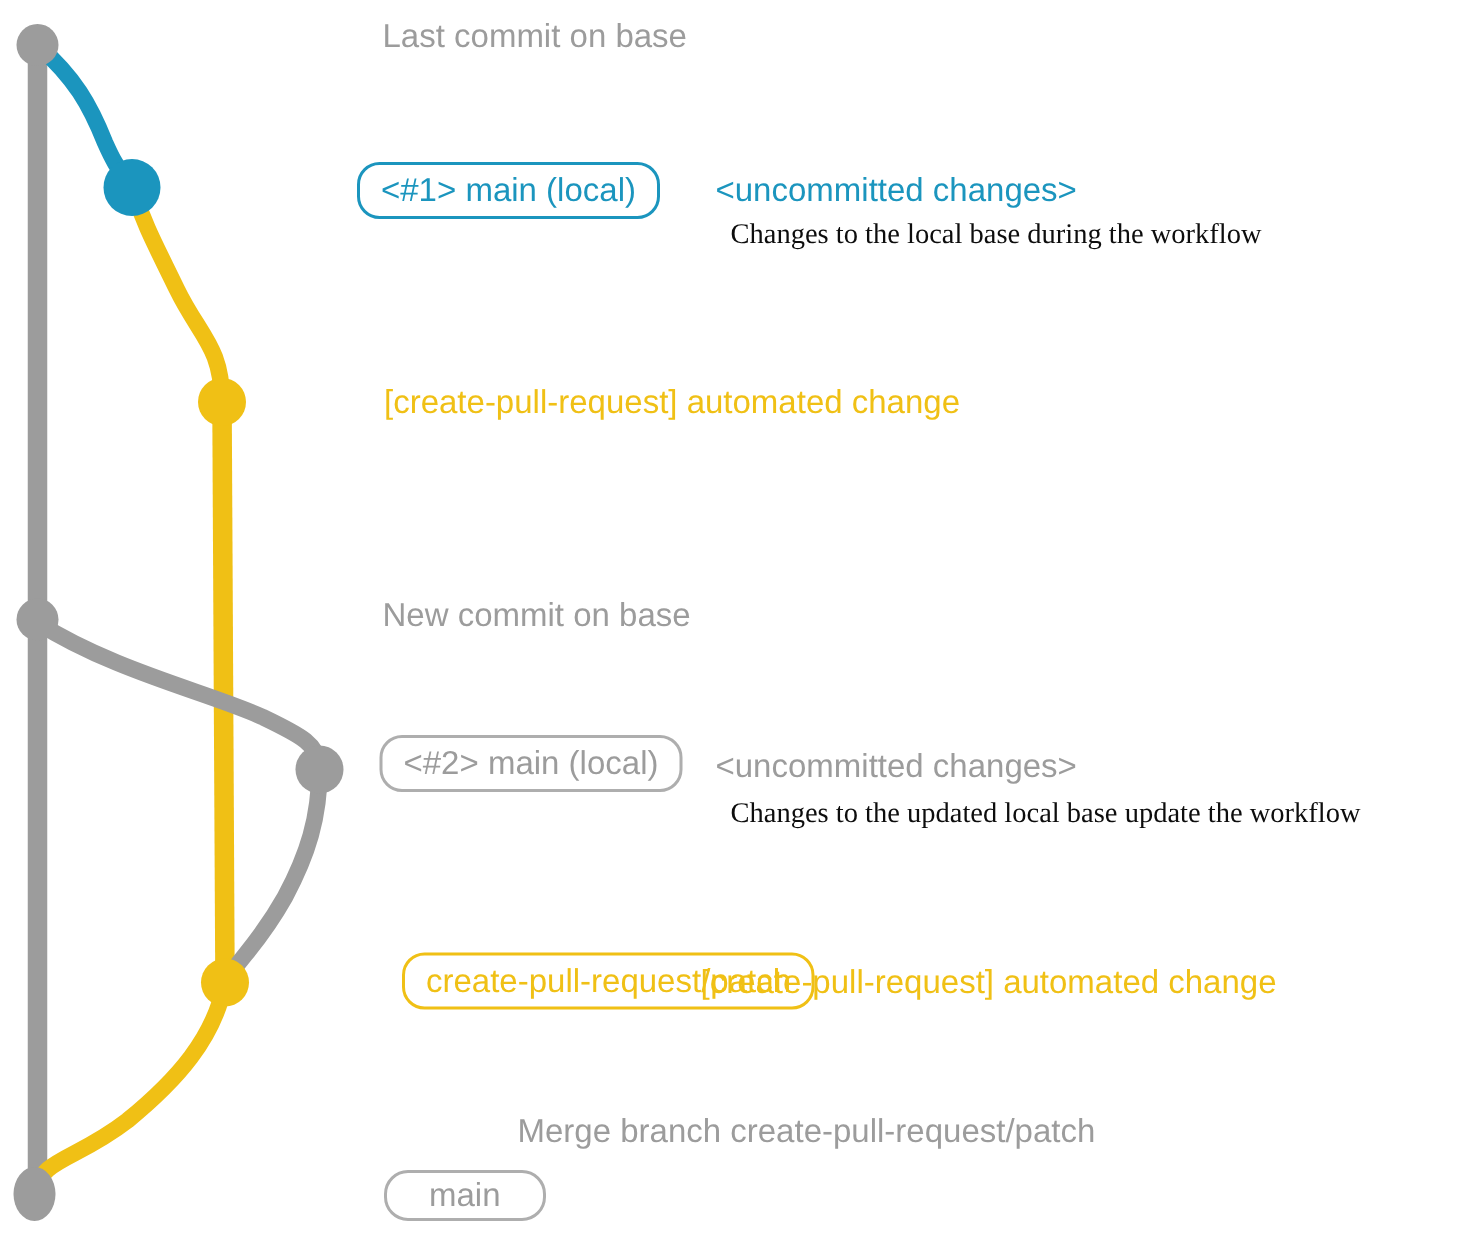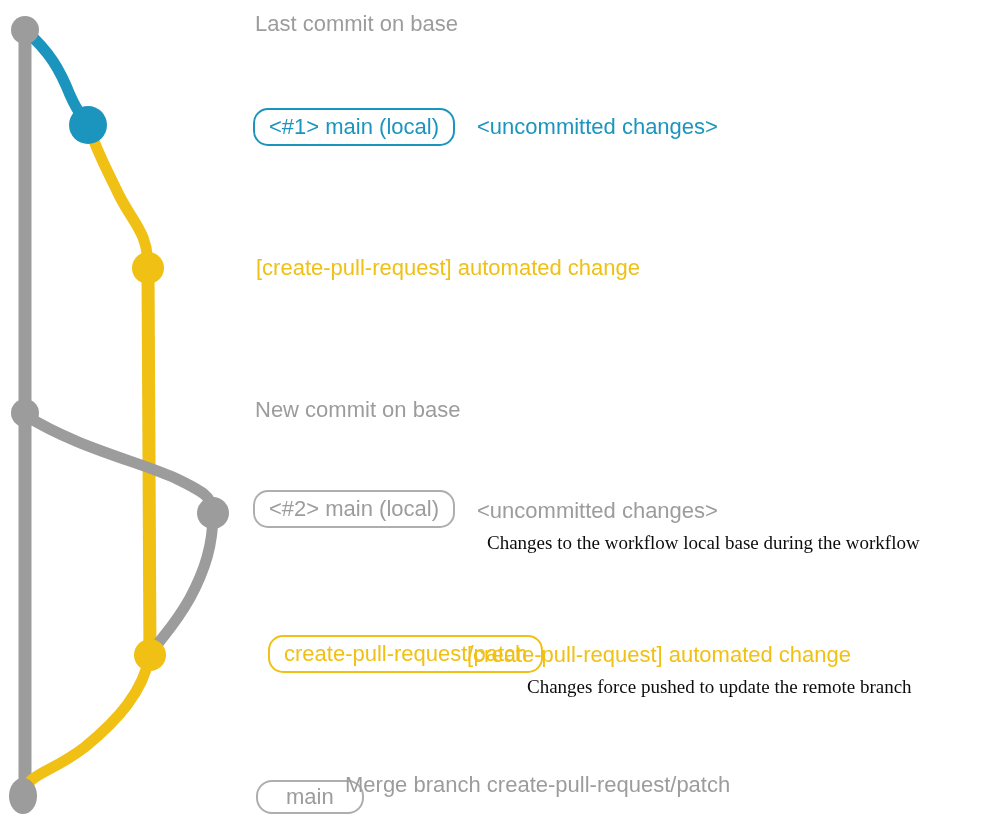--- a/index.html
+++ b/index.html
@@ -77,39 +77,39 @@
     <circle cx="88" cy="125" r="19" class="fill-blue"></circle>
     <circle cx="148" cy="268" r="16" class="fill-yellow"></circle>
     <circle cx="25" cy="413" r="14" class="fill-gray"></circle>
     <circle cx="213" cy="513" r="16" class="fill-gray"></circle>
     <circle cx="150" cy="655" r="16" class="fill-yellow"></circle>
     <ellipse cx="23" cy="796" rx="14" ry="18" class="fill-gray"></ellipse>
   </svg>
 
   <div class="abs lbl gray" style="left:255px; top:11px;">Last commit on base</div>
 
-  <div class="abs" style="left:253px; top:108px;">
+  <div class="abs" style="left:238px; top:108px;">
     <span class="badge blue">&lt;#1&gt; main (local)</span>
   </div>
   <div class="abs lbl blue" style="left:477px; top:114px;">&lt;uncommitted changes&gt;</div>
+  <div class="abs note" style="left:487px; top:145px;">Changes to the local base during the workflow</div>
 
   <div class="abs lbl yellow" style="left:256px; top:255px;">[create-pull-request] automated change</div>
 
   <div class="abs lbl gray" style="left:255px; top:397px;text-align:right;">New commit on base</div>
 
   <div class="abs" style="left:253px; top:490px;">
     <span class="badge gray">&lt;#2&gt; main (local)</span>
   </div>
   <div class="abs lbl gray" style="left:477px; top:498px;">&lt;uncommitted changes&gt;</div>
-  <div class="abs note" style="left:487px; top:531px;">Changes to the workflow local base during the workflow</div>
+  <div class="abs note" style="left:487px; top:531px;">Changes to the updated local base update the workflow</div>
 
   <div class="abs" style="left:253px; top:635px;margin-left:15px;">
     <span class="badge yellow">create-pull-request/patch</span>
   </div>
   <div class="abs lbl yellow" style="left:467px; top:642px;">[create-pull-request] automated change</div>
-  <div class="abs note" style="left:527px; top:675px;">Changes force pushed to update the remote branch</div>
 
   <div class="abs" style="left:256px; top:780px;">
     <span class="badge gray small">main</span>
   </div>
-  <div class="abs lbl gray" style="left:345px; top:772px;">Merge branch create-pull-request/patch</div>
+  <div class="abs lbl gray" style="left:345px; top:741px;">Merge branch create-pull-request/patch</div>
 
 </div>
 
 </body></html>

